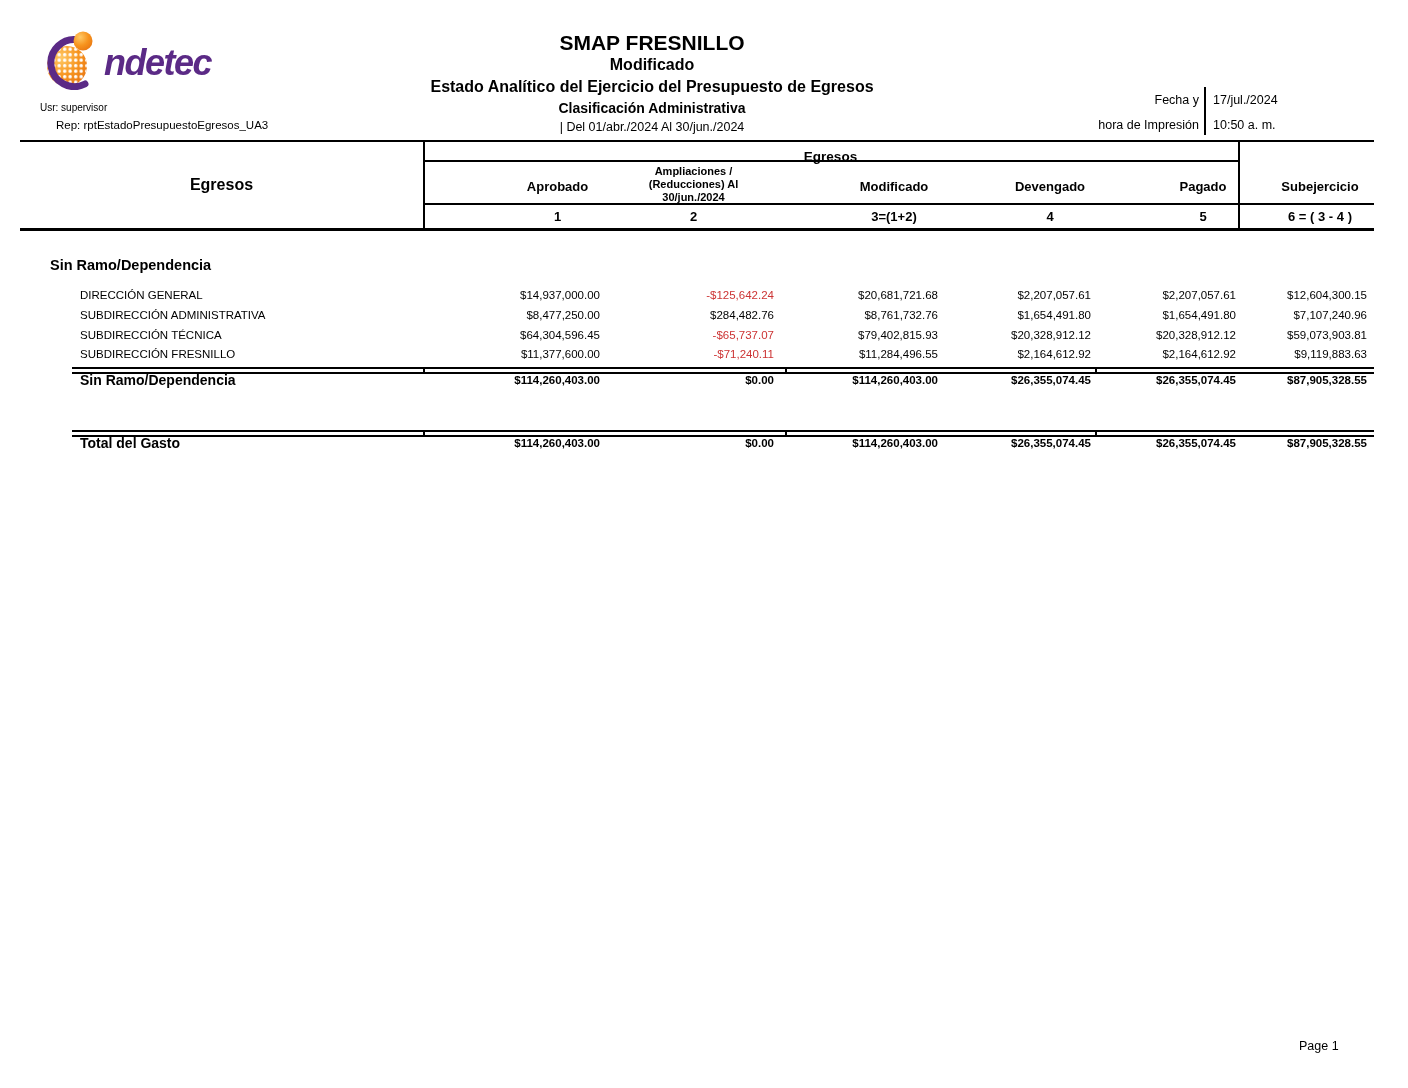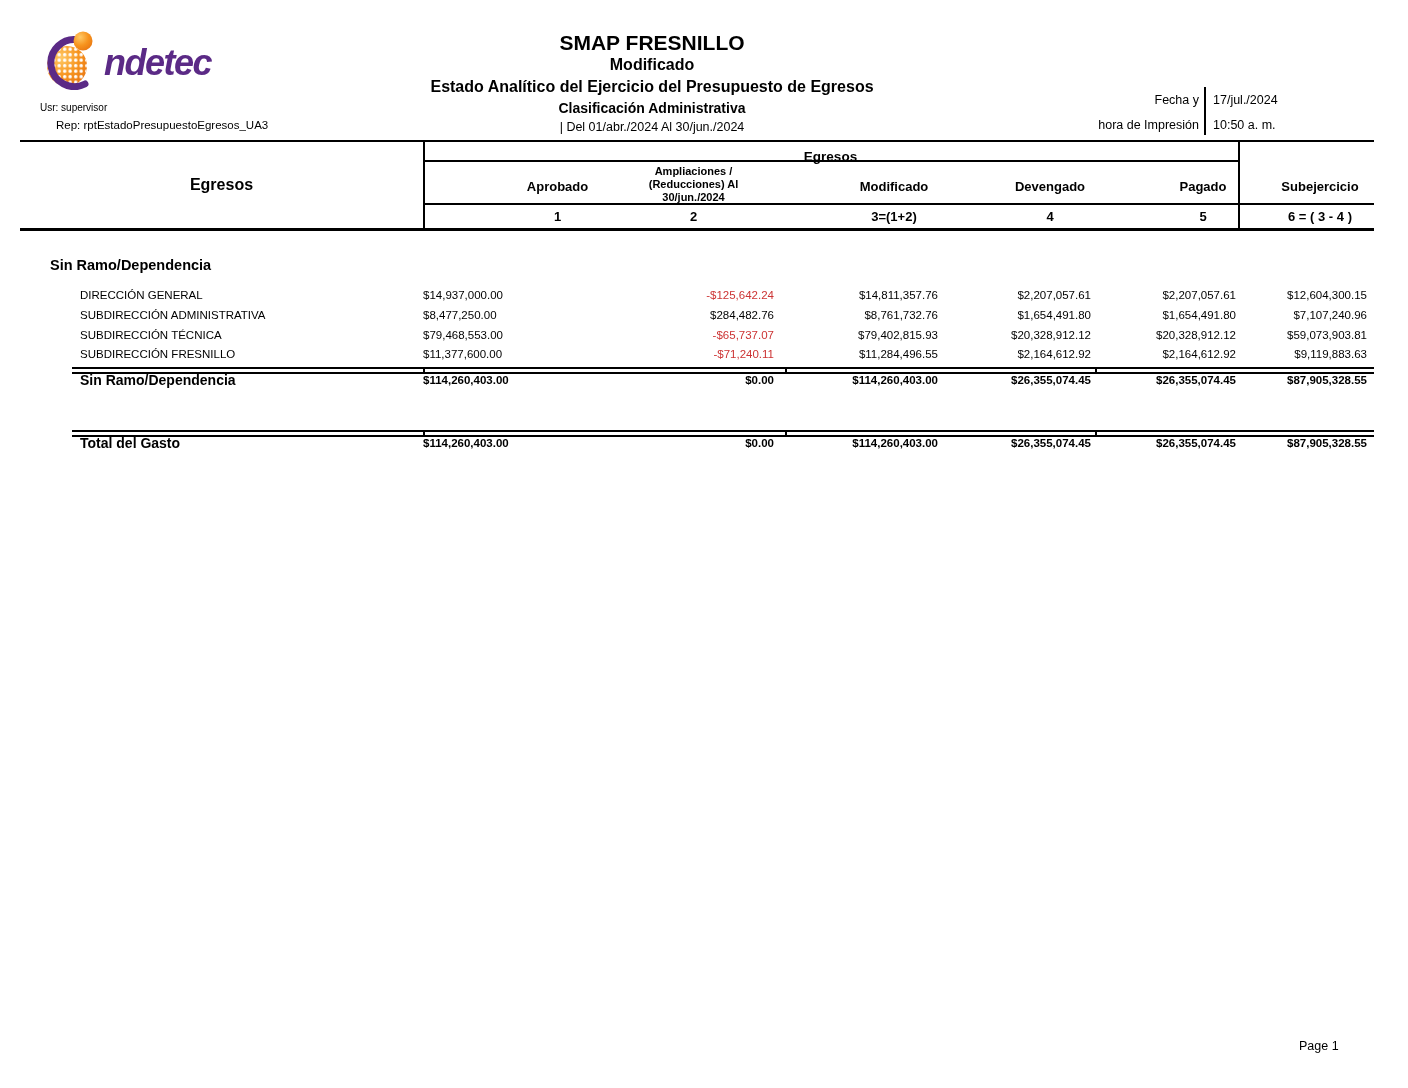--- a/index.html
+++ b/index.html
@@ -55,21 +55,21 @@
   .v-1{left:403px;top:0;width:2px;height:91px;}
   .v-2{left:1218px;top:0;width:2px;height:91px;}
 
   
   #tbody{position:absolute;left:20px;top:231px;width:1354px;height:240px;}
   #section-name{position:absolute;left:30px;top:26px;font-weight:bold;font-size:14.5px;}
   .brow{position:absolute;left:0;width:1354px;display:flex;height:17px;
         align-items:center;font-size:11.5px;z-index:1;}
   .brow>div{box-sizing:border-box;}
   .b0{width:403px;padding-left:60px;text-align:left;}
-  .b1{width:190px;padding-right:13px;text-align:left;}
+  .b1{width:190px;padding-right:13px;text-align:right;}
   .b2{width:172px;padding-right:11px;text-align:right;}
   .b3{width:160px;padding-right:7px;text-align:right;}
   .b4{width:150px;padding-right:4px;text-align:right;}
   .b5{width:143px;padding-right:2px;text-align:right;}
   .b6{width:136px;padding-right:7px;text-align:right;}
   .trow{font-weight:bold;font-size:11.5px;height:15px;}
   .trow .b0{font-size:14px;}
   .rule{position:absolute;left:52px;width:1302px;height:2px;background:#000;z-index:2;}
   .rule-thin{height:1.5px;}
   .tick{position:absolute;width:1.5px;height:7px;background:#000;z-index:2;}
@@ -153,39 +153,39 @@
     <div class="cell ncell pF">6 = ( 3 - 4 )</div>
   </div>
 
   <div id="tbody">
     <div id="section-name">Sin Ramo/Dependencia</div>
 
     <div class="brow" style="top:55px">
       <div class="b0">DIRECCIÓN GENERAL</div>
       <div class="b1 money">$14,937,000.00</div>
       <div class="b2 money neg">-$125,642.24</div>
-      <div class="b3 money">$14,811,357.76</div>
+      <div class="b3 money">$20,681,721.68</div>
       <div class="b4 money">$2,207,057.61</div>
       <div class="b5 money">$2,207,057.61</div>
       <div class="b6 money">$12,604,300.15</div>
     </div>
 
     <div class="brow" style="top:75px">
       <div class="b0">SUBDIRECCIÓN ADMINISTRATIVA</div>
       <div class="b1 money">$8,477,250.00</div>
       <div class="b2 money">$284,482.76</div>
       <div class="b3 money">$8,761,732.76</div>
       <div class="b4 money">$1,654,491.80</div>
       <div class="b5 money">$1,654,491.80</div>
       <div class="b6 money">$7,107,240.96</div>
     </div>
 
     <div class="brow" style="top:95px">
       <div class="b0">SUBDIRECCIÓN TÉCNICA</div>
-      <div class="b1 money">$79,468,553.00</div>
+      <div class="b1 money">$64,304,596.45</div>
       <div class="b2 money neg">-$65,737.07</div>
       <div class="b3 money">$79,402,815.93</div>
       <div class="b4 money">$20,328,912.12</div>
       <div class="b5 money">$20,328,912.12</div>
       <div class="b6 money">$59,073,903.81</div>
     </div>
 
     <div class="brow" style="top:114px">
       <div class="b0">SUBDIRECCIÓN FRESNILLO</div>
       <div class="b1 money">$11,377,600.00</div>

